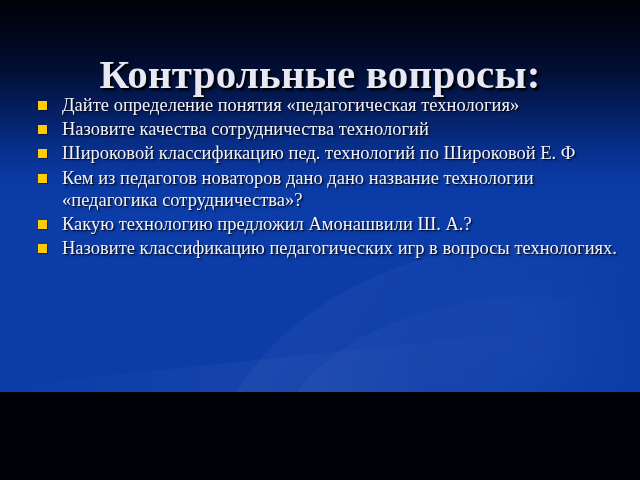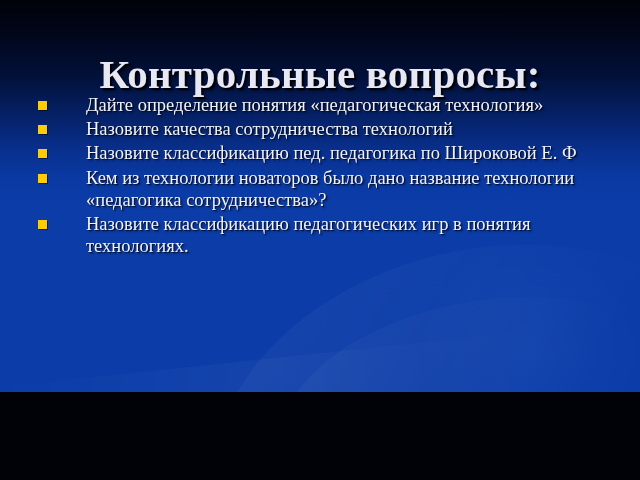--- a/index.html
+++ b/index.html
@@ -126,21 +126,20 @@
     position: absolute;
     left: 2px;
     top: 7px;
     width: 9px;
     height: 9px;
     background: #ffcc00;
     box-shadow: 1px 1px 0 rgba(0,0,0,0.45);
   }
   .bullet-text {
     display: block;
-    margin-left: 24px;
   }
 </style>
 </head>
 <body>
 
 <div id="slide">
 
   <div class="swoosh swoosh-c"></div>
   <div class="swoosh swoosh-a"></div>
   <div class="swoosh swoosh-b"></div>
@@ -154,25 +153,29 @@
     <li class="bullet-item">
       <span class="bullet-marker"></span>
       <span class="bullet-text">Дайте определение понятия «педагогическая технология»</span>
     </li>
     <li class="bullet-item">
       <span class="bullet-marker"></span>
       <span class="bullet-text">Назовите качества сотрудничества технологий</span>
     </li>
     <li class="bullet-item">
       <span class="bullet-marker"></span>
-      <span class="bullet-text">Назовите классификацию пед. педагогика по Широковой Е. Ф</span>
+      <span class="bullet-text">Широковой классификацию пед. технологий по Широковой Е. Ф</span>
     </li>
     <li class="bullet-item">
       <span class="bullet-marker"></span>
-      <span class="bullet-text">Кем из технологии новаторов было дано название технологии «педагогика сотрудничества»?</span>
+      <span class="bullet-text">Кем из педагогов новаторов дано дано название технологии «педагогика сотрудничества»?</span>
     </li>
     <li class="bullet-item">
       <span class="bullet-marker"></span>
-      <span class="bullet-text">Назовите классификацию педагогических игр в понятия технологиях.</span>
+      <span class="bullet-text">Какую технологию предложил Амонашвили Ш. А.?</span>
+    </li>
+    <li class="bullet-item">
+      <span class="bullet-marker"></span>
+      <span class="bullet-text">Назовите классификацию педагогических игр в вопросы технологиях.</span>
     </li>
   </ul>
 
 </div>
 
 </body></html>

